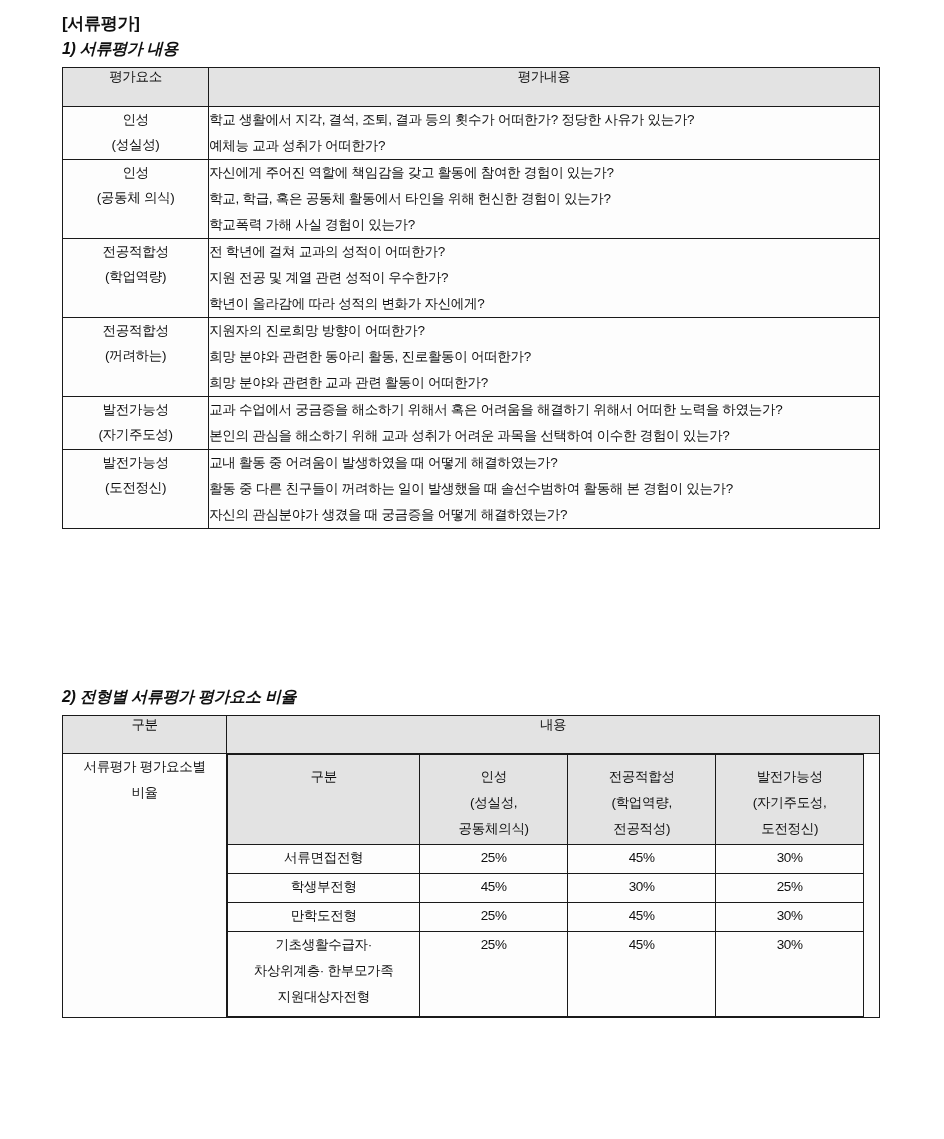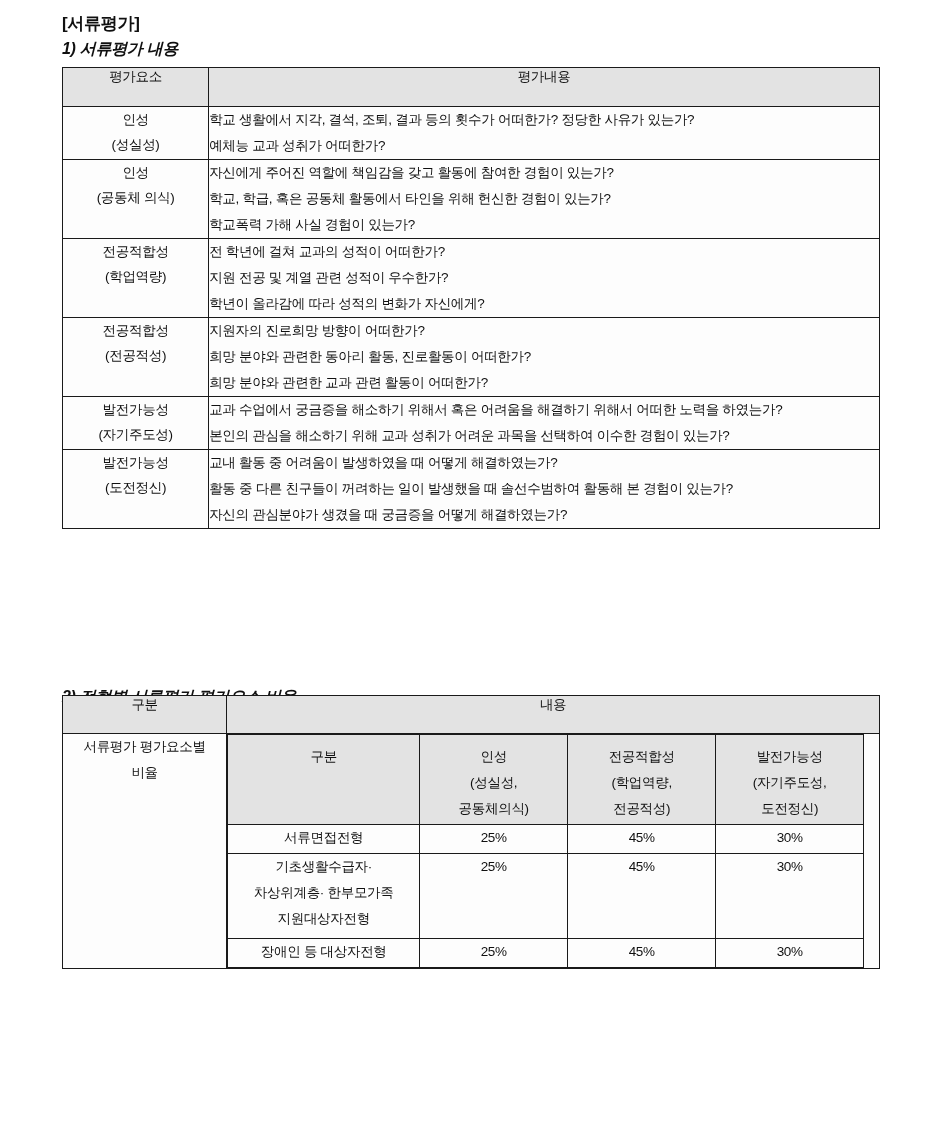--- a/index.html
+++ b/index.html
@@ -100,21 +100,21 @@
   }
   .content-cell .cline {
     display: block;
     line-height: 26px;
     white-space: nowrap;
   }
 
   
   #table2 {
     left: 62px;
-    top: 695px;
+    top: 715px;
     width: 818px;
   }
   #table2 > tbody > tr > td { vertical-align: top; }
   #table2 .c-gubun  { width: 164px; }
   #table2 .c-naeyong{ width: 652px; }
 
   #table2 .t2-head td {
     height: 37px;
   }
   .outer-label {
@@ -221,21 +221,21 @@
           </td>
           <td class="content-cell">
             <span class="cline">전 학년에 걸쳐 교과의 성적이 어떠한가?</span>
             <span class="cline">지원 전공 및 계열 관련 성적이 우수한가?</span>
             <span class="cline">학년이 올라감에 따라 성적의 변화가 자신에게?</span>
           </td>
         </tr>
         <tr>
           <td class="factor-cell">
             <span class="fline">전공적합성</span>
-            <span class="fline">(전공적성)</span>
+            <span class="fline">(꺼려하는)</span>
           </td>
           <td class="content-cell">
             <span class="cline">지원자의 진로희망 방향이 어떠한가?</span>
             <span class="cline">희망 분야와 관련한 동아리 활동, 진로활동이 어떠한가?</span>
             <span class="cline">희망 분야와 관련한 교과 관련 활동이 어떠한가?</span>
           </td>
         </tr>
         <tr>
           <td class="factor-cell">
             <span class="fline">발전가능성</span>
@@ -315,39 +315,53 @@
                   <td>
                     <span class="rline">25%</span>
                   </td>
                   <td>
                     <span class="rline">45%</span>
                   </td>
                   <td>
                     <span class="rline">30%</span>
                   </td>
                 </tr>
+                <tr>
+                  <td>
+                    <span class="rline">학생부전형</span>
+                  </td>
+                  <td>
+                    <span class="rline">45%</span>
+                  </td>
+                  <td>
+                    <span class="rline">30%</span>
+                  </td>
+                  <td>
+                    <span class="rline">25%</span>
+                  </td>
+                </tr>
+                <tr>
+                  <td>
+                    <span class="rline">만학도전형</span>
+                  </td>
+                  <td>
+                    <span class="rline">25%</span>
+                  </td>
+                  <td>
+                    <span class="rline">45%</span>
+                  </td>
+                  <td>
+                    <span class="rline">30%</span>
+                  </td>
+                </tr>
                 <tr class="tall">
                   <td>
                     <span class="rline">기초생활수급자·</span>
                     <span class="rline">차상위계층· 한부모가족</span>
                     <span class="rline">지원대상자전형</span>
-                  </td>
-                  <td>
-                    <span class="rline">25%</span>
-                  </td>
-                  <td>
-                    <span class="rline">45%</span>
-                  </td>
-                  <td>
-                    <span class="rline">30%</span>
-                  </td>
-                </tr>
-                <tr>
-                  <td>
-                    <span class="rline">장애인 등 대상자전형</span>
                   </td>
                   <td>
                     <span class="rline">25%</span>
                   </td>
                   <td>
                     <span class="rline">45%</span>
                   </td>
                   <td>
                     <span class="rline">30%</span>
                   </td>

